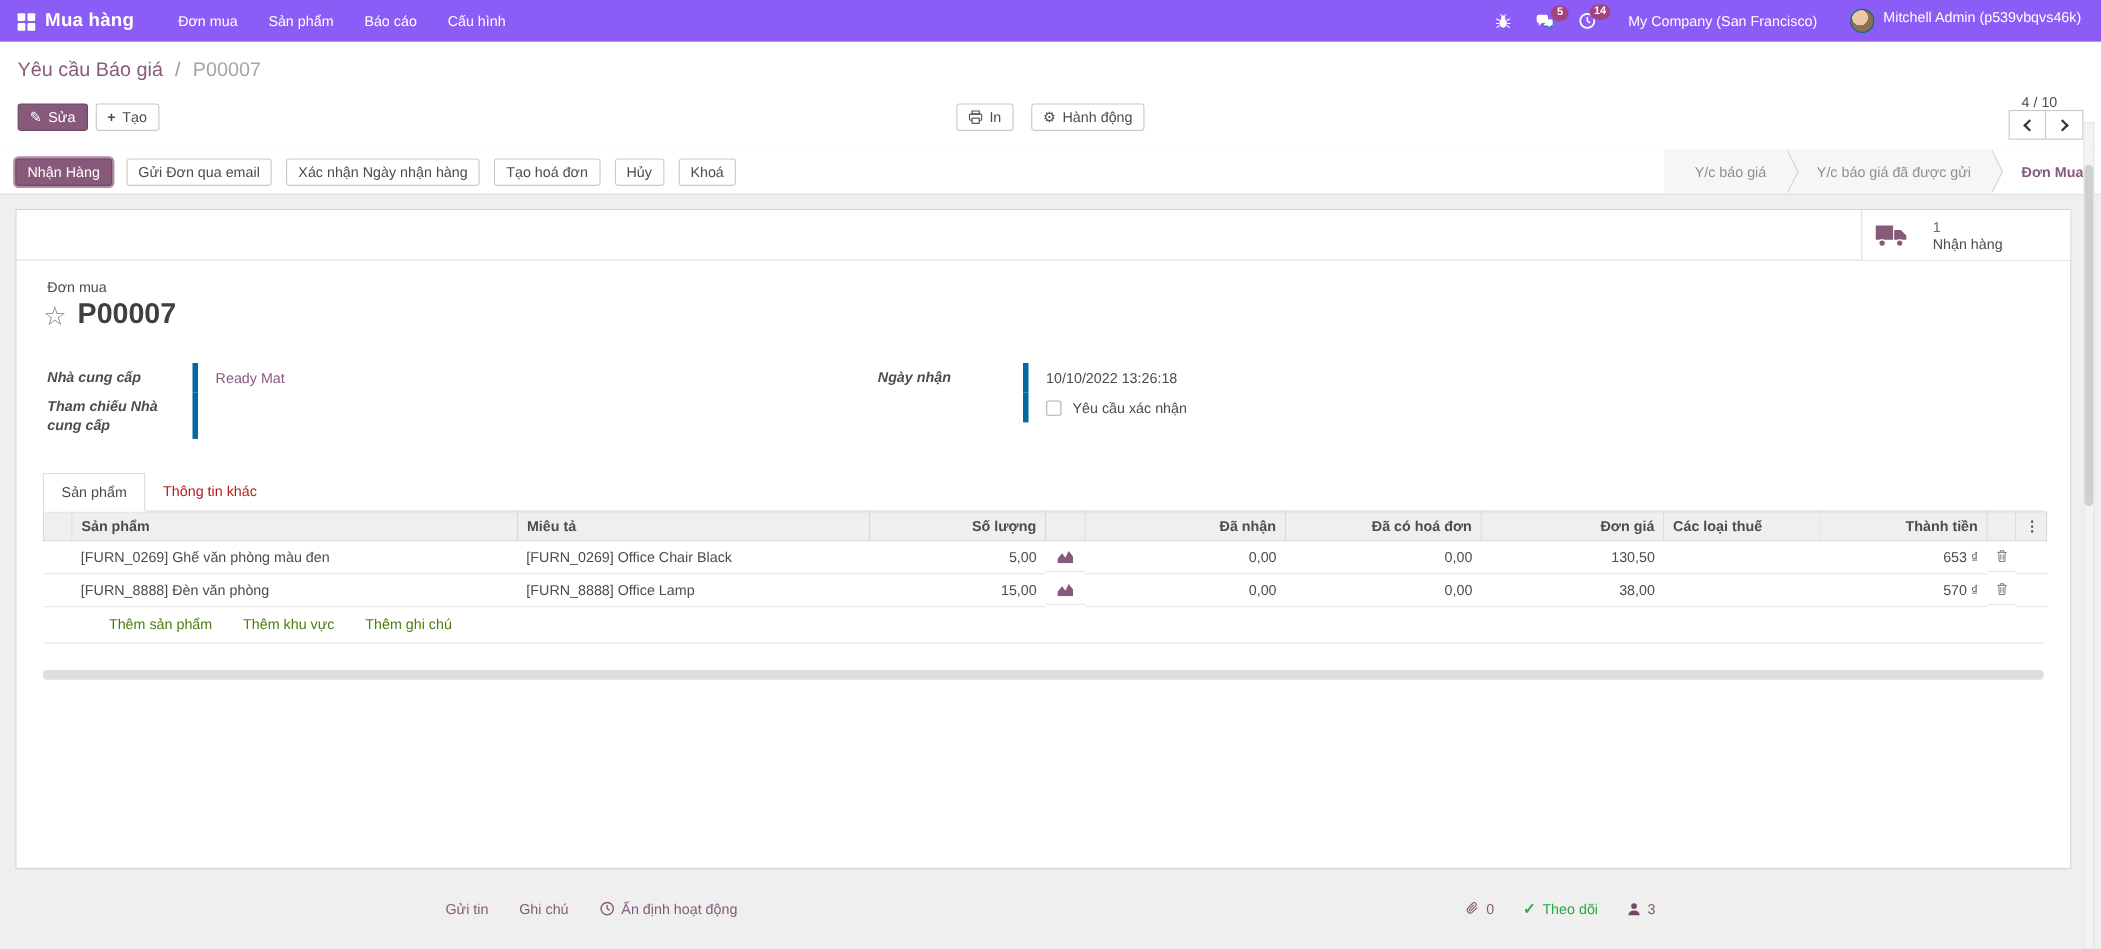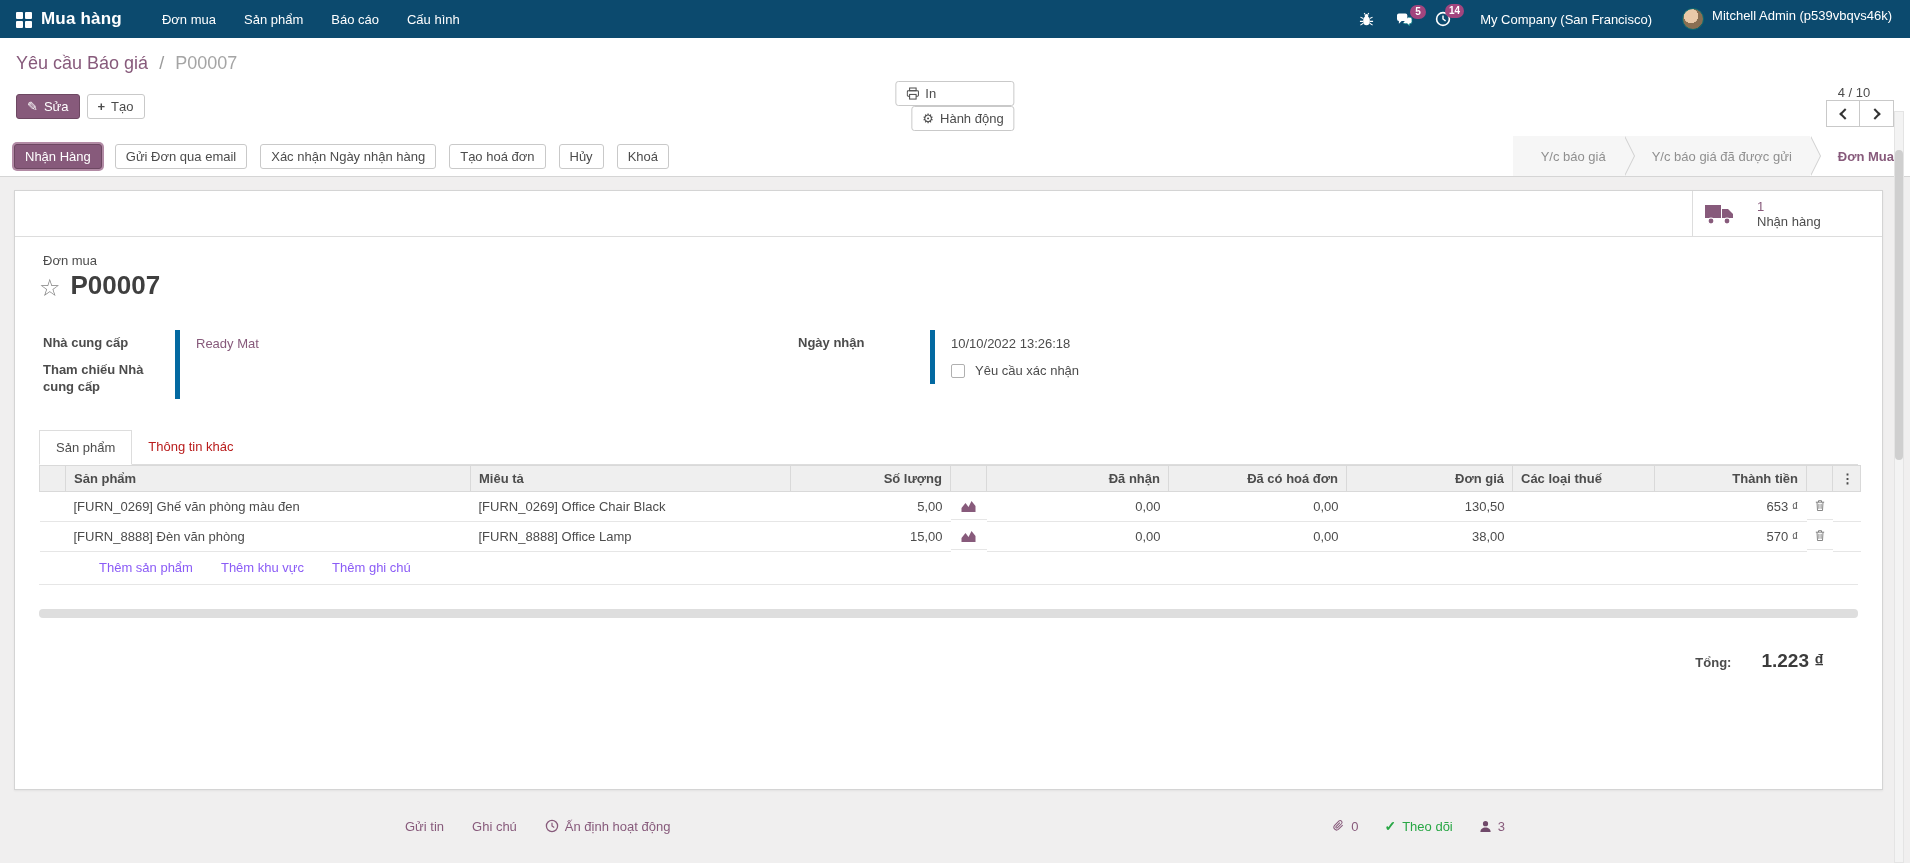--- a/index.html
+++ b/index.html
@@ -1,20 +1,20 @@
 <!DOCTYPE html>
 <html><head>
 <meta charset="utf-8">
 <style>
   * { margin:0; padding:0; box-sizing:border-box; }
   html,body { width:1910px; height:863px; overflow:hidden; }
   body { font-family:"Liberation Sans", sans-serif; font-size:13px; color:#4c4c4c; background:#f0efef; position:relative; }
 
   
-  .navbar { height:38px; background:#0c4a6e; display:flex; align-items:center; color:#fff; padding:0 8px 0 12px; }
+  .navbar { height:38px; background:#8b5cf6; display:flex; align-items:center; color:#fff; padding:0 8px 0 12px; }
   .apps-icon { width:15px; height:15px; display:grid; grid-template-columns:7px 7px; grid-template-rows:7px 7px; gap:2px; margin:0 10px 0 4px; cursor:pointer; }
   .apps-icon div { background:#fff; border-radius:1px; }
   .brand { font-size:17px; font-weight:bold; margin-right:26px; letter-spacing:.2px; }
   .nav-menu { display:flex; height:38px; }
   .nav-item { padding:0 14px; display:flex; align-items:center; font-size:13px; cursor:pointer; }
   .nav-right { margin-left:auto; display:flex; align-items:center; gap:4px; }
   .nav-icon-btn { position:relative; padding:6px 9px; cursor:pointer; display:flex; align-items:center; }
   .nav-icon-btn svg { display:block; }
   .badge { position:absolute; top:-1px; right:-4px; background:#a2457e; color:#fff; font-size:10px; line-height:14px; min-width:16px; text-align:center; border-radius:8px; padding:0 4px; font-weight:bold; }
   .company { padding:0 16px; font-size:13px; cursor:pointer; }
@@ -24,21 +24,21 @@
   
   .control-panel { background:#fff; }
   .breadcrumb-row { padding:15px 16px 4px; font-size:18px; }
   .bc-parent { color:#875A7B; cursor:pointer; }
   .bc-sep { color:#9a9a9a; padding:0 6px; }
   .bc-current { color:#a5a5a5; }
   .cp-buttons { display:flex; align-items:center; padding:7px 16px 9px; position:relative; }
   .btn { border:1px solid #c9c9c9; background:#fff; color:#4c4c4c; font-size:13px; padding:4px 10px; border-radius:3px; cursor:pointer; display:inline-flex; align-items:center; gap:6px; font-family:inherit; }
   .btn-primary { background:#875A7B; border-color:#6d4862; color:#fff; }
   .btn + .btn { margin-left:7px; }
-  .cp-center { position:absolute; left:50%; transform:translateX(-50%); display:flex;flex-direction:column; }
+  .cp-center { position:absolute; left:50%; transform:translateX(-50%); display:flex; }
   .cp-right { margin-left:auto; display:flex; align-items:center;flex-direction:column; }
   .pager-count { margin-right:12px; color:#4c4c4c; }
   .pager-btns { display:flex; }
   .pager-btn { width:34px; height:27px; border:1px solid #c9c9c9; background:#fff; display:flex; align-items:center; justify-content:center; cursor:pointer; }
   .pager-btn + .pager-btn { border-left:none; }
   .chev { width:8px; height:8px; border-left:2px solid #333; border-bottom:2px solid #333; display:inline-block; }
   .chev.left { transform:rotate(45deg); margin-left:3px; }
   .chev.right { transform:rotate(-135deg); margin-right:3px; }
 
   
@@ -64,40 +64,40 @@
   .sheet-body { padding:16px 24px 40px; }
   .doc-type { font-size:13px; color:#4c4c4c; margin-left:4px; }
   .title-row { display:flex; align-items:flex-end; gap:10px; margin-top:2px; }
   .star { font-size:24px; color:#828282; line-height:24px; cursor:pointer; }
   .sheet-title { font-size:26px; font-weight:bold; color:#3f3f3f; line-height:30px; }
 
   .groups { display:flex; margin-top:30px; }
   .group-left { width:755px; flex:none; }
   .group-right { width:560px; flex:none; }
   .g-row { display:flex; min-height:27px; }
-  .g-label { width:136px; flex:none; font-weight:bold; padding:4px 10px 4px 4px; line-height:17px; }
+  .g-label { width:136px; flex:none; font-weight:bold; padding:4px 10px 4px 4px; line-height:17px;font-style:italic; }
   .g-value { flex:1; border-left:5px solid #0369a1; padding:4px 0 4px 16px; line-height:19px; }
   .g-value.link { color:#875A7B; cursor:pointer; }
   .checkbox-row { display:flex; align-items:center; gap:10px; }
   .checkbox { width:14px; height:14px; border:1px solid #b0b0b0; border-radius:2px; background:#fff; cursor:pointer; }
 
   .tabs { margin-top:30px; border-bottom:1px solid #ddd; display:flex; padding-left:0; }
   .tab { padding:9px 16px; cursor:pointer; position:relative; top:1px; }
   .tab.active { background:#fff; border:1px solid #ddd; border-bottom:1px solid #fff; color:#4c4c4c; }
   .tab.inactive { color:#b91c1c; }
 
   table.lines { width:100%; border-collapse:collapse; table-layout:fixed; margin-top:0; }
   table.lines th { background:#efefef; border:1px solid #d9d9d9; font-weight:bold; color:#4c4c4c; padding:5px 8px; font-size:13px; text-align:left; overflow:hidden; white-space:nowrap; }
   table.lines th.num, table.lines td.num { text-align:right; }
   table.lines td { padding:7px 8px; border-bottom:1px solid #e6e6e6; overflow:hidden; white-space:nowrap; vertical-align:middle; }
   table.lines tr.line-row { cursor:pointer; }
   .cell-flex { display:flex; align-items:center; justify-content:center; }
   .dots { text-align:center !important; cursor:pointer; color:#4c4c4c; font-weight:bold; }
   .add-links { padding:8px 8px 9px 60px; border-bottom:1px solid #e6e6e6; display:flex; gap:28px; }
-  .add-links span { color:#8b5cf6; cursor:pointer; }
+  .add-links span { color:#4d7c0f; cursor:pointer; }
   .hscroll-band { height:9px; background:#dedede; margin-top:24px; border-radius:4px; }
   .total-row { display:flex; justify-content:flex-end; align-items:baseline; gap:30px; margin-top:32px; padding-right:34px; }
   .total-label { font-weight:bold; }
   .total-value { font-weight:bold; font-size:19px; color:#3c3c3c; }
 
   
   .chatter { width:1100px; margin:28px auto 0; display:flex; justify-content:space-between; align-items:center; }
   .chatter-left { display:flex; gap:28px; align-items:center; }
   .chatter-link { color:#875A7B; cursor:pointer; display:flex; align-items:center; gap:6px; }
   .chatter-right { display:flex; gap:26px; align-items:center; }
@@ -349,24 +349,20 @@
         </tbody>
       </table>
       <div class="add-links">
         <span>Thêm sản phẩm</span>
         <span>Thêm khu vực</span>
         <span>Thêm ghi chú</span>
       </div>
 
       <div class="hscroll-band"></div>
 
-      <div class="total-row">
-        <span class="total-label">Tổng:</span>
-        <span class="total-value">1.223 ₫</span>
-      </div>
     </div>
   </div>
 
   <div class="chatter">
     <div class="chatter-left">
       <span class="chatter-link">Gửi tin</span>
       <span class="chatter-link">Ghi chú</span>
       <span class="chatter-link">
         <svg width="14" height="14" viewBox="0 0 14 14">
             <circle cx="7" cy="7" r="5.6" fill="none" stroke="#875A7B" stroke-width="1.3"></circle>

